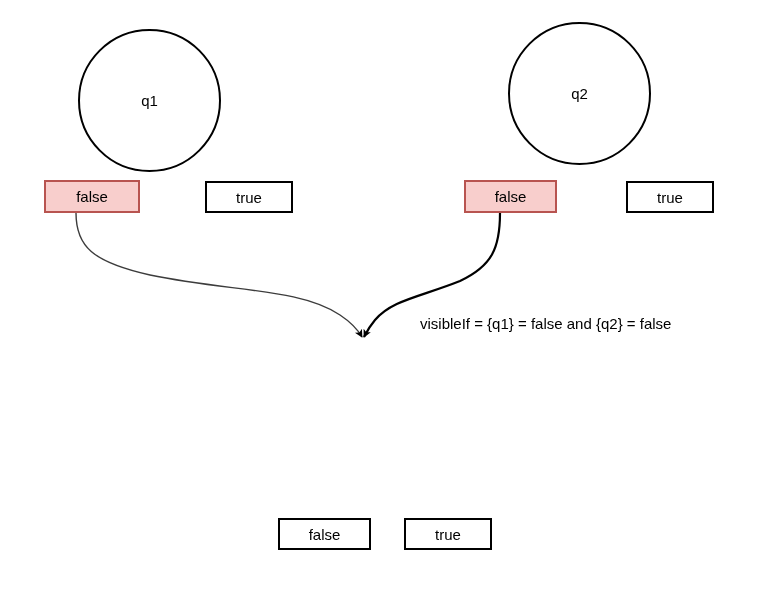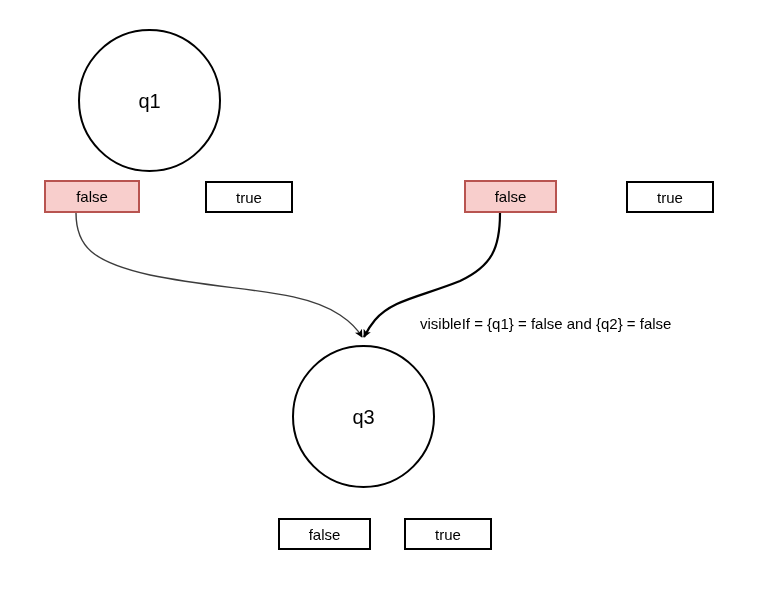--- a/index.html
+++ b/index.html
@@ -30,21 +30,21 @@
     position: absolute;
     border: 2px solid #000000;
     border-radius: 50%;
     background: #ffffff;
     box-sizing: border-box;
     display: flex;
     align-items: center;
     justify-content: center;
   }
   .node-label {
-    font-size: 20px;
+    font-size: 15px;
     color: #000000;
     line-height: 1;
     user-select: none;
   }
   .opt-box {
     position: absolute;
     box-sizing: border-box;
     border: 2px solid #000000;
     background: #ffffff;
     display: flex;
@@ -84,24 +84,24 @@
 
     <path d="M 76 213 C 76 246 92 262 150 275 C 232 292 300 288 340 315 C 352 323 358 330 362 337" fill="none" stroke="#3c3c3c" stroke-width="1.4" marker-end="url(#arrowhead)"></path>
 
     <path d="M 500 213 C 500 248 492 266 460 281 C 420 297 392 300 375 320 C 369 327 366 333 364 337" fill="none" stroke="#000000" stroke-width="2.2" marker-end="url(#arrowhead)"></path>
   </svg>
 
   <div class="node-circle" style="left:78px; top:29px; width:143px; height:143px;">
     <span class="node-label">q1</span>
   </div>
 
+  <div class="node-circle" style="left:508px; top:22px; width:143px; height:143px;">
+    <span class="node-label">q2</span>
+  </div>
 
-  <div class="node-circle" style="left:292px; top:345px; width:143px; height:143px;">
-    <span class="node-label">q3</span>
-  </div>
 
   <div class="opt-box highlight" style="left:44px; top:180px; width:96px; height:33px;">
     <span class="opt-label">false</span>
   </div>
 
   <div class="opt-box" style="left:205px; top:181px; width:88px; height:32px;">
     <span class="opt-label">true</span>
   </div>
 
   <div class="opt-box highlight" style="left:464px; top:180px; width:93px; height:33px;">

